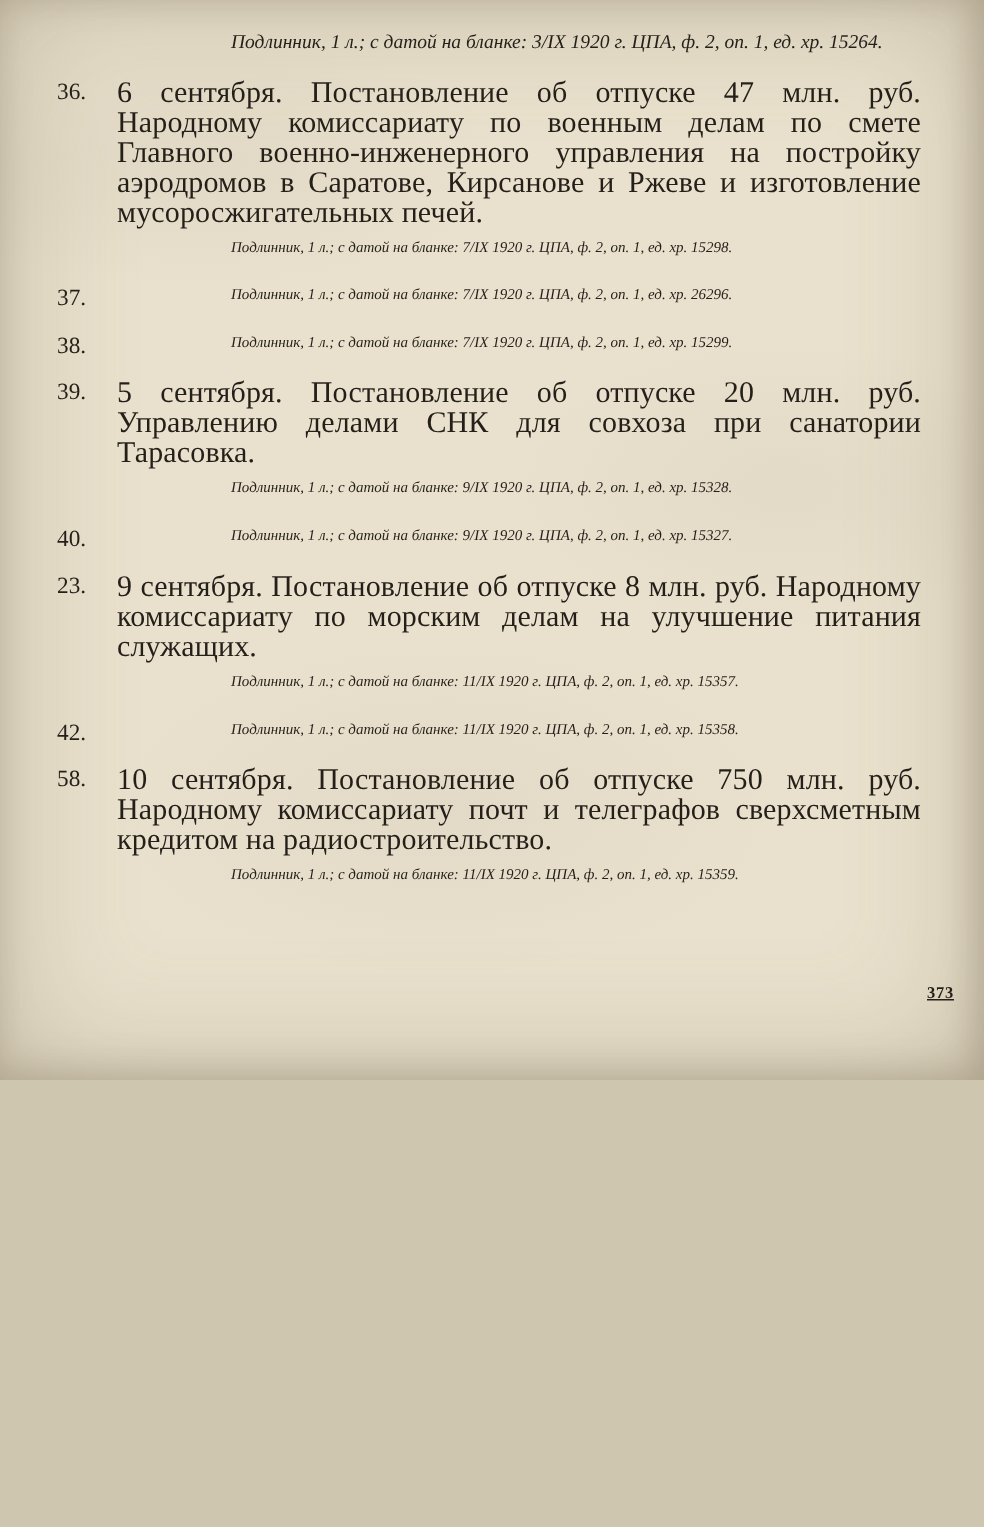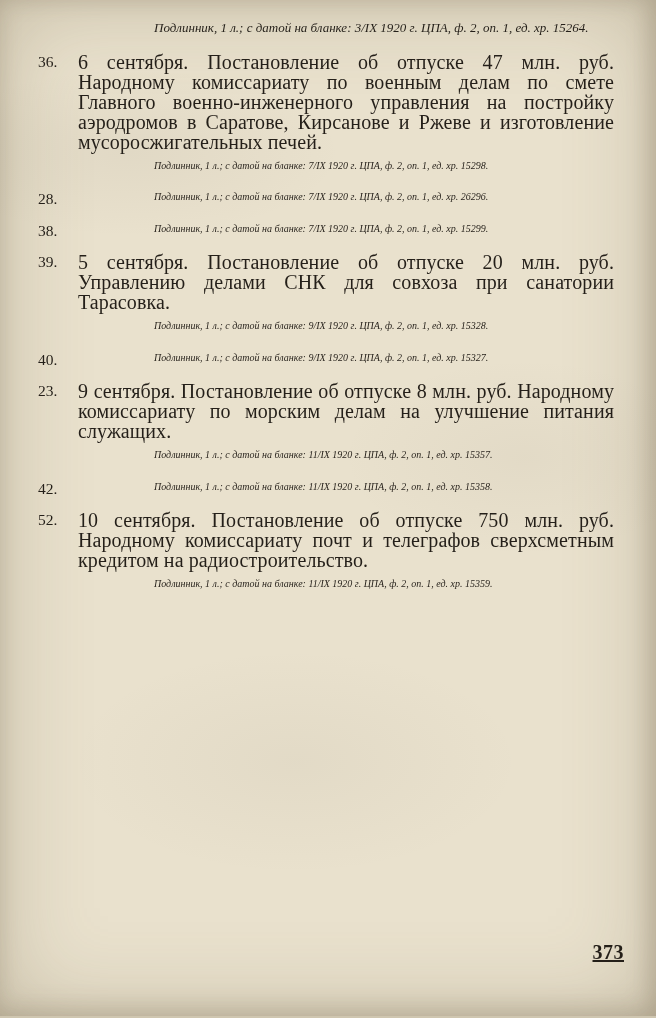--- a/index.html
+++ b/index.html
@@ -3,21 +3,21 @@
 <meta charset="utf-8">
 <style>
   html, body { margin: 0; padding: 0; }
   body {
     width: 656px; height: 1018px;
     background: #cfc6b0;
     font-family: "Liberation Serif", serif;
   }
   .page {
     position: relative;
-    width: 656px; height: 1016px;
+    width: 656px; height: 720px;
     box-sizing: border-box;
     padding: 20px 42px 0 38px;
     background: #e9e1cd;
     box-shadow: inset 0 0 90px rgba(110, 95, 65, 0.30),
                 inset -8px 0 22px rgba(95, 80, 55, 0.18),
                 inset 0 -10px 25px rgba(95, 80, 55, 0.12);
     color: #241f19;
     overflow: hidden;
   }
   
@@ -59,43 +59,43 @@
   }
   .entry .body {
     margin: 0;
     font-size: 20px;
     line-height: 20px;
     text-align: justify;
     letter-spacing: 0.1px;
   }
   .page-number {
     position: absolute;
-    right: 32px;
+    right: 20px;
     bottom: 52px;
-    font-size: 20px;
+    font-size: 11px;
     font-weight: bold;
     letter-spacing: 0.5px;
     text-decoration: underline;
   }
 </style>
 </head>
 <body>
 
 <div class="page">
 
   <div class="leading-source">Подлинник, 1 л.; с датой на бланке: 3/IX 1920 г. ЦПА, ф. 2, оп. 1, ед. хр. 15264.</div>
 
   <div class="entry">
     <span class="num">36.</span>
     <p class="body">6 сентября. Постановление об отпуске 47 млн. руб. Народному комиссариату по военным делам по смете Главного военно-инженерного управления на постройку аэродромов в Саратове, Кирсанове и Ржеве и изготовление мусоросжигательных печей.</p>
     <p class="source">Подлинник, 1 л.; с датой на бланке: 7/IX 1920 г. ЦПА, ф. 2, оп. 1, ед. хр. 15298.</p>
   </div>
 
   <div class="entry">
-    <span class="num">28.</span>
+    <span class="num">37.</span>
     <p class="source">Подлинник, 1 л.; с датой на бланке: 7/IX 1920 г. ЦПА, ф. 2, оп. 1, ед. хр. 26296.</p>
   </div>
 
   <div class="entry">
     <span class="num">38.</span>
     <p class="source">Подлинник, 1 л.; с датой на бланке: 7/IX 1920 г. ЦПА, ф. 2, оп. 1, ед. хр. 15299.</p>
   </div>
 
   <div class="entry">
     <span class="num">39.</span>
@@ -113,20 +113,20 @@
     <p class="body">9 сентября. Постановление об отпуске 8 млн. руб. Народному комиссариату по морским делам на улучшение питания служащих.</p>
     <p class="source">Подлинник, 1 л.; с датой на бланке: 11/IX 1920 г. ЦПА, ф. 2, оп. 1, ед. хр. 15357.</p>
   </div>
 
   <div class="entry">
     <span class="num">42.</span>
     <p class="source">Подлинник, 1 л.; с датой на бланке: 11/IX 1920 г. ЦПА, ф. 2, оп. 1, ед. хр. 15358.</p>
   </div>
 
   <div class="entry">
-    <span class="num">52.</span>
+    <span class="num">58.</span>
     <p class="body">10 сентября. Постановление об отпуске 750 млн. руб. Народному комиссариату почт и телеграфов сверхсметным кредитом на радиостроительство.</p>
     <p class="source">Подлинник, 1 л.; с датой на бланке: 11/IX 1920 г. ЦПА, ф. 2, оп. 1, ед. хр. 15359.</p>
   </div>
 
   <div class="page-number">373</div>
 
 </div>
 
 </body></html>

